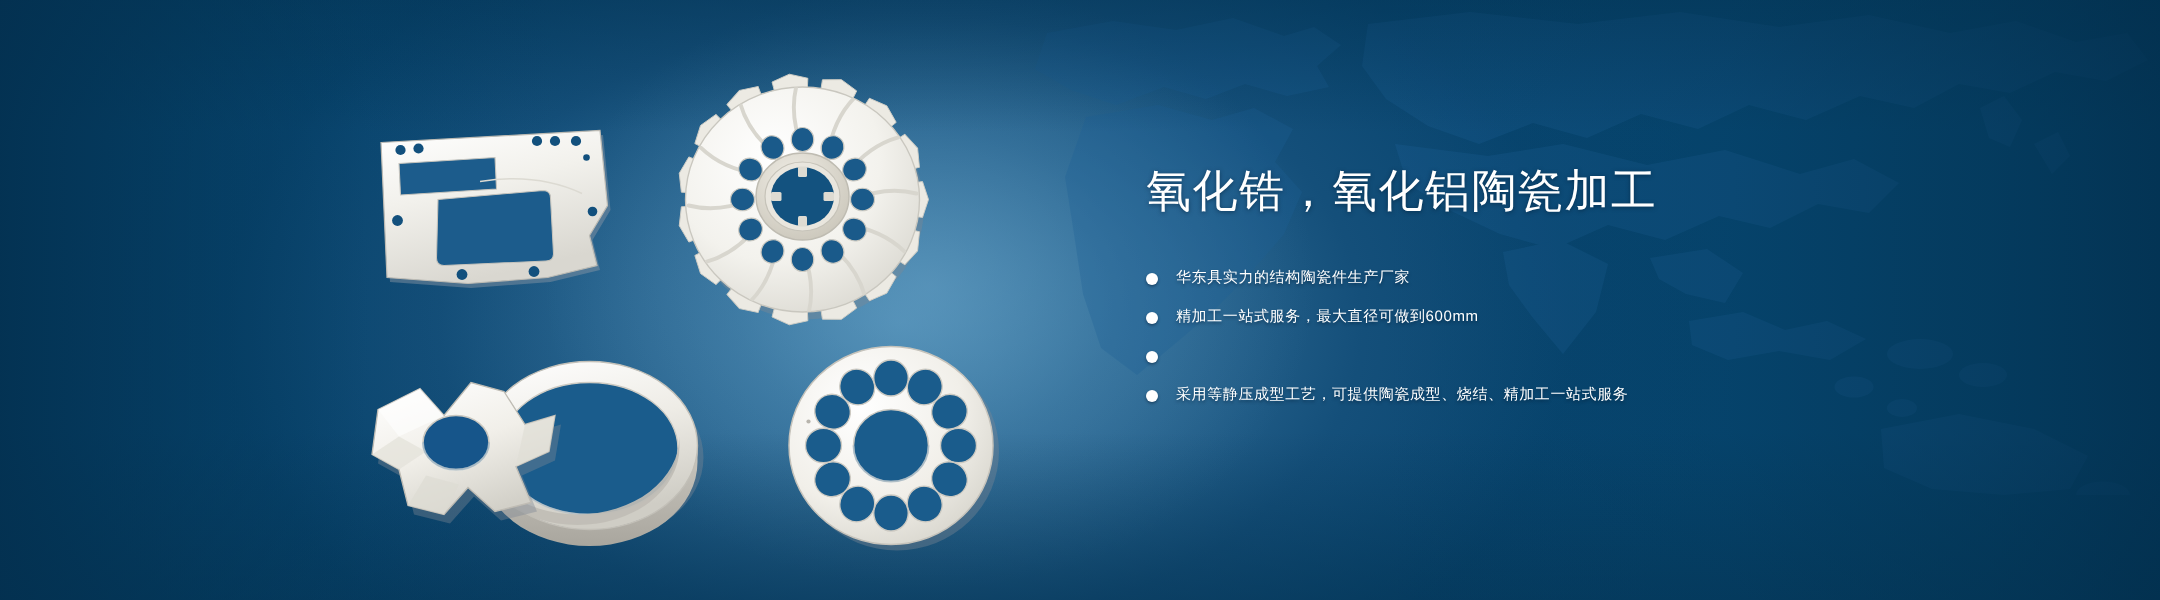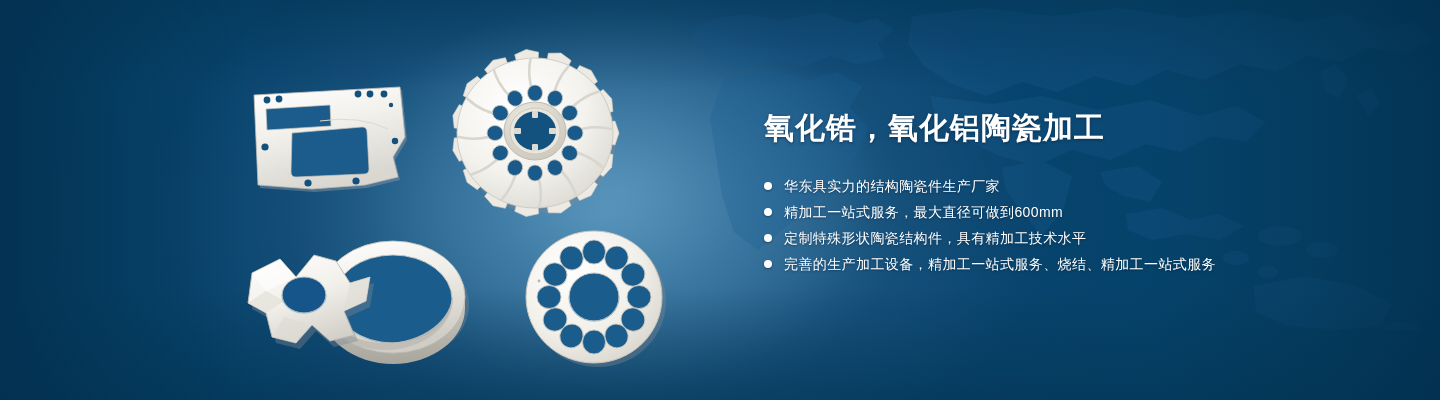--- a/index.html
+++ b/index.html
@@ -96,21 +96,21 @@
   .copy {
     position: absolute;
     left: 764px;
     top: 108px;
     width: 630px;
   }
   .headline {
     margin: 0;
     font-size: 30px;
     line-height: 40px;
-    font-weight: 700;
+    font-weight: 400;
     letter-spacing: 1px;
     color: #ffffff;
     text-shadow: 0 1px 3px rgba(0,26,48,0.55);
     white-space: nowrap;
   }
   .bullets {
     list-style: none;
     margin: 26px 0 0 0;
     padding: 0;
   }
@@ -124,21 +124,21 @@
   .bullet-dot {
     flex: 0 0 auto;
     width: 8px;
     height: 8px;
     border-radius: 50%;
     background: #ffffff;
     margin-right: 12px;
     box-shadow: 0 1px 2px rgba(0,20,40,0.45);
   }
   .bullet-text {
-    font-size: 14px;
+    font-size: 10px;
     line-height: 24px;
     color: #ffffff;
     letter-spacing: 0.4px;
     text-shadow: 0 1px 2px rgba(0,26,48,0.5);
   }
 </style>
 </head>
 <body>
 
 <div id="banner">
@@ -507,24 +507,23 @@
         <span class="bullet-text">华东具实力的结构陶瓷件生产厂家</span>
       </li>
 
       <li class="bullet-item">
         <span class="bullet-dot"></span>
         <span class="bullet-text">精加工一站式服务，最大直径可做到600mm</span>
       </li>
 
       <li class="bullet-item">
         <span class="bullet-dot"></span>
-        <span class="bullet-text">定制特殊形状陶瓷结构件，具有精加工技术水平</span>
       </li>
 
       <li class="bullet-item">
         <span class="bullet-dot"></span>
-        <span class="bullet-text">完善的生产加工设备，精加工一站式服务、烧结、精加工一站式服务</span>
+        <span class="bullet-text">采用等静压成型工艺，可提供陶瓷成型、烧结、精加工一站式服务</span>
       </li>
 
     </ul>
   </div>
 
 </div>
 
 </body></html>

